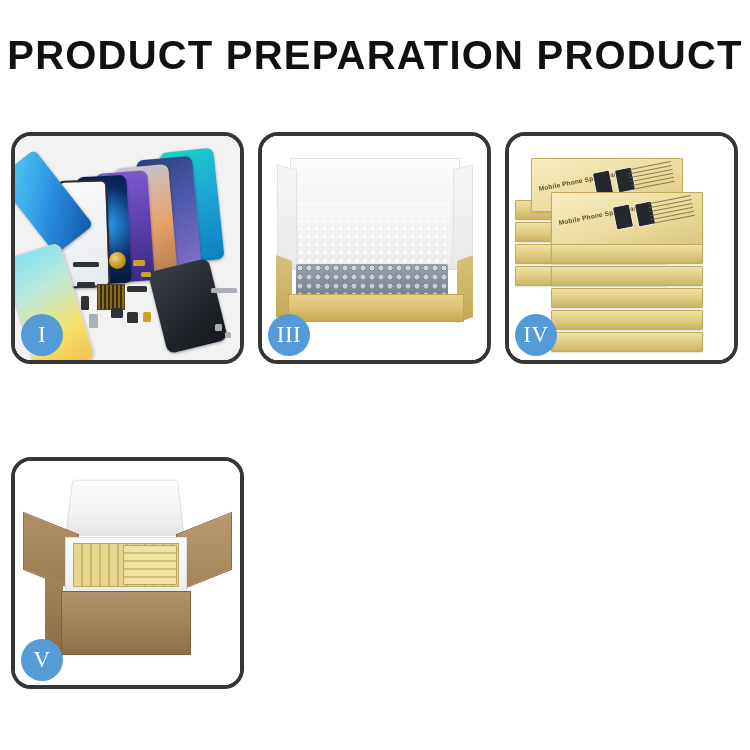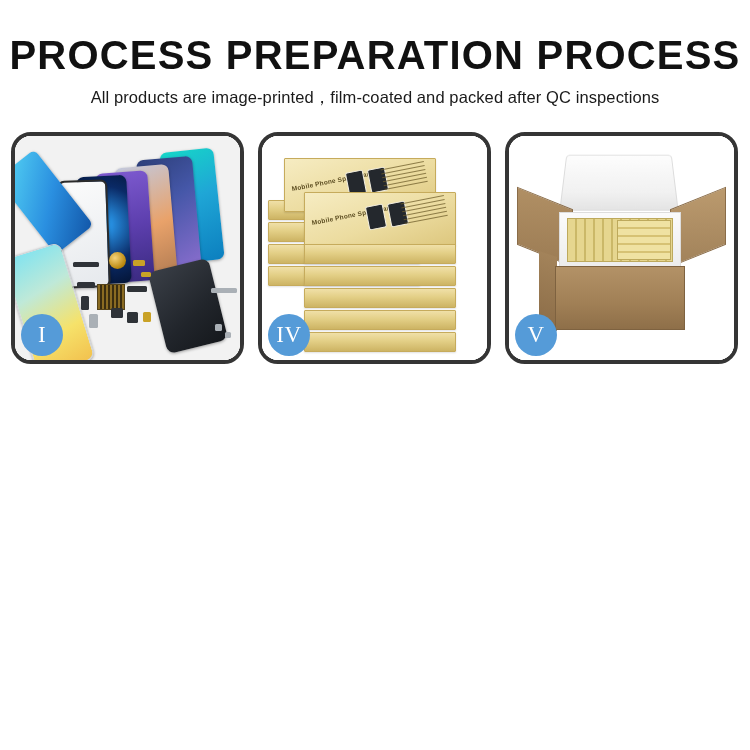--- a/index.html
+++ b/index.html
@@ -327,22 +327,21 @@
     position:absolute; width:14px; height:13px;
     background: rgba(120,95,60,.45);
   }
 </style>
 </head>
 <body>
 
 <div class="page">
 
   <div class="header">
-    <h1 class="title">PROCESS PREPARATION PROCESS</h1>
-    <p class="subtitle">All products are image-printed，film-coated and packed after QC inspections</p>
+    <h1 class="title">PRODUCT PREPARATION PRODUCT</h1>
   </div>
 
   <div class="grid">
 
     <div class="panel">
       <div class="panel-inner">
         <div class="scene-parts">
           <div class="ph f1"></div>
           <div class="ph f2"></div>
           <div class="ph f3"></div>
@@ -366,20 +365,33 @@
           <div class="chiplet gold" style="left:128px;top:176px;width:8px;height:10px;"></div>
           <div class="chiplet silver" style="left:196px;top:152px;width:26px;height:5px;"></div>
           <div class="chiplet silver" style="left:200px;top:188px;width:7px;height:7px;"></div>
           <div class="chiplet silver" style="left:210px;top:196px;width:6px;height:6px;"></div>
         </div>
       </div>
       <div class="badge">I</div>
     </div>
 
 
+    <div class="panel">
+      <div class="panel-inner">
+        <div class="scene-box3">
+          <div class="b3-lid"></div>
+          <div class="b3-foam"></div>
+          <div class="b3-tray-left"></div>
+          <div class="b3-tray-right"></div>
+          <div class="b3-bubblefill"></div>
+          <div class="b3-tray-front"></div>
+        </div>
+      </div>
+      <div class="badge">III</div>
+    </div>
 
     <div class="panel">
       <div class="panel-inner">
         <div class="scene-stack">
           <div class="gb" style="left:6px;top:64px;"></div>
           <div class="gb" style="left:6px;top:86px;"></div>
           <div class="gb" style="left:6px;top:108px;"></div>
           <div class="gb" style="left:6px;top:130px;"></div>
 
           <div class="gb lidtop" style="left:22px;top:22px;">

